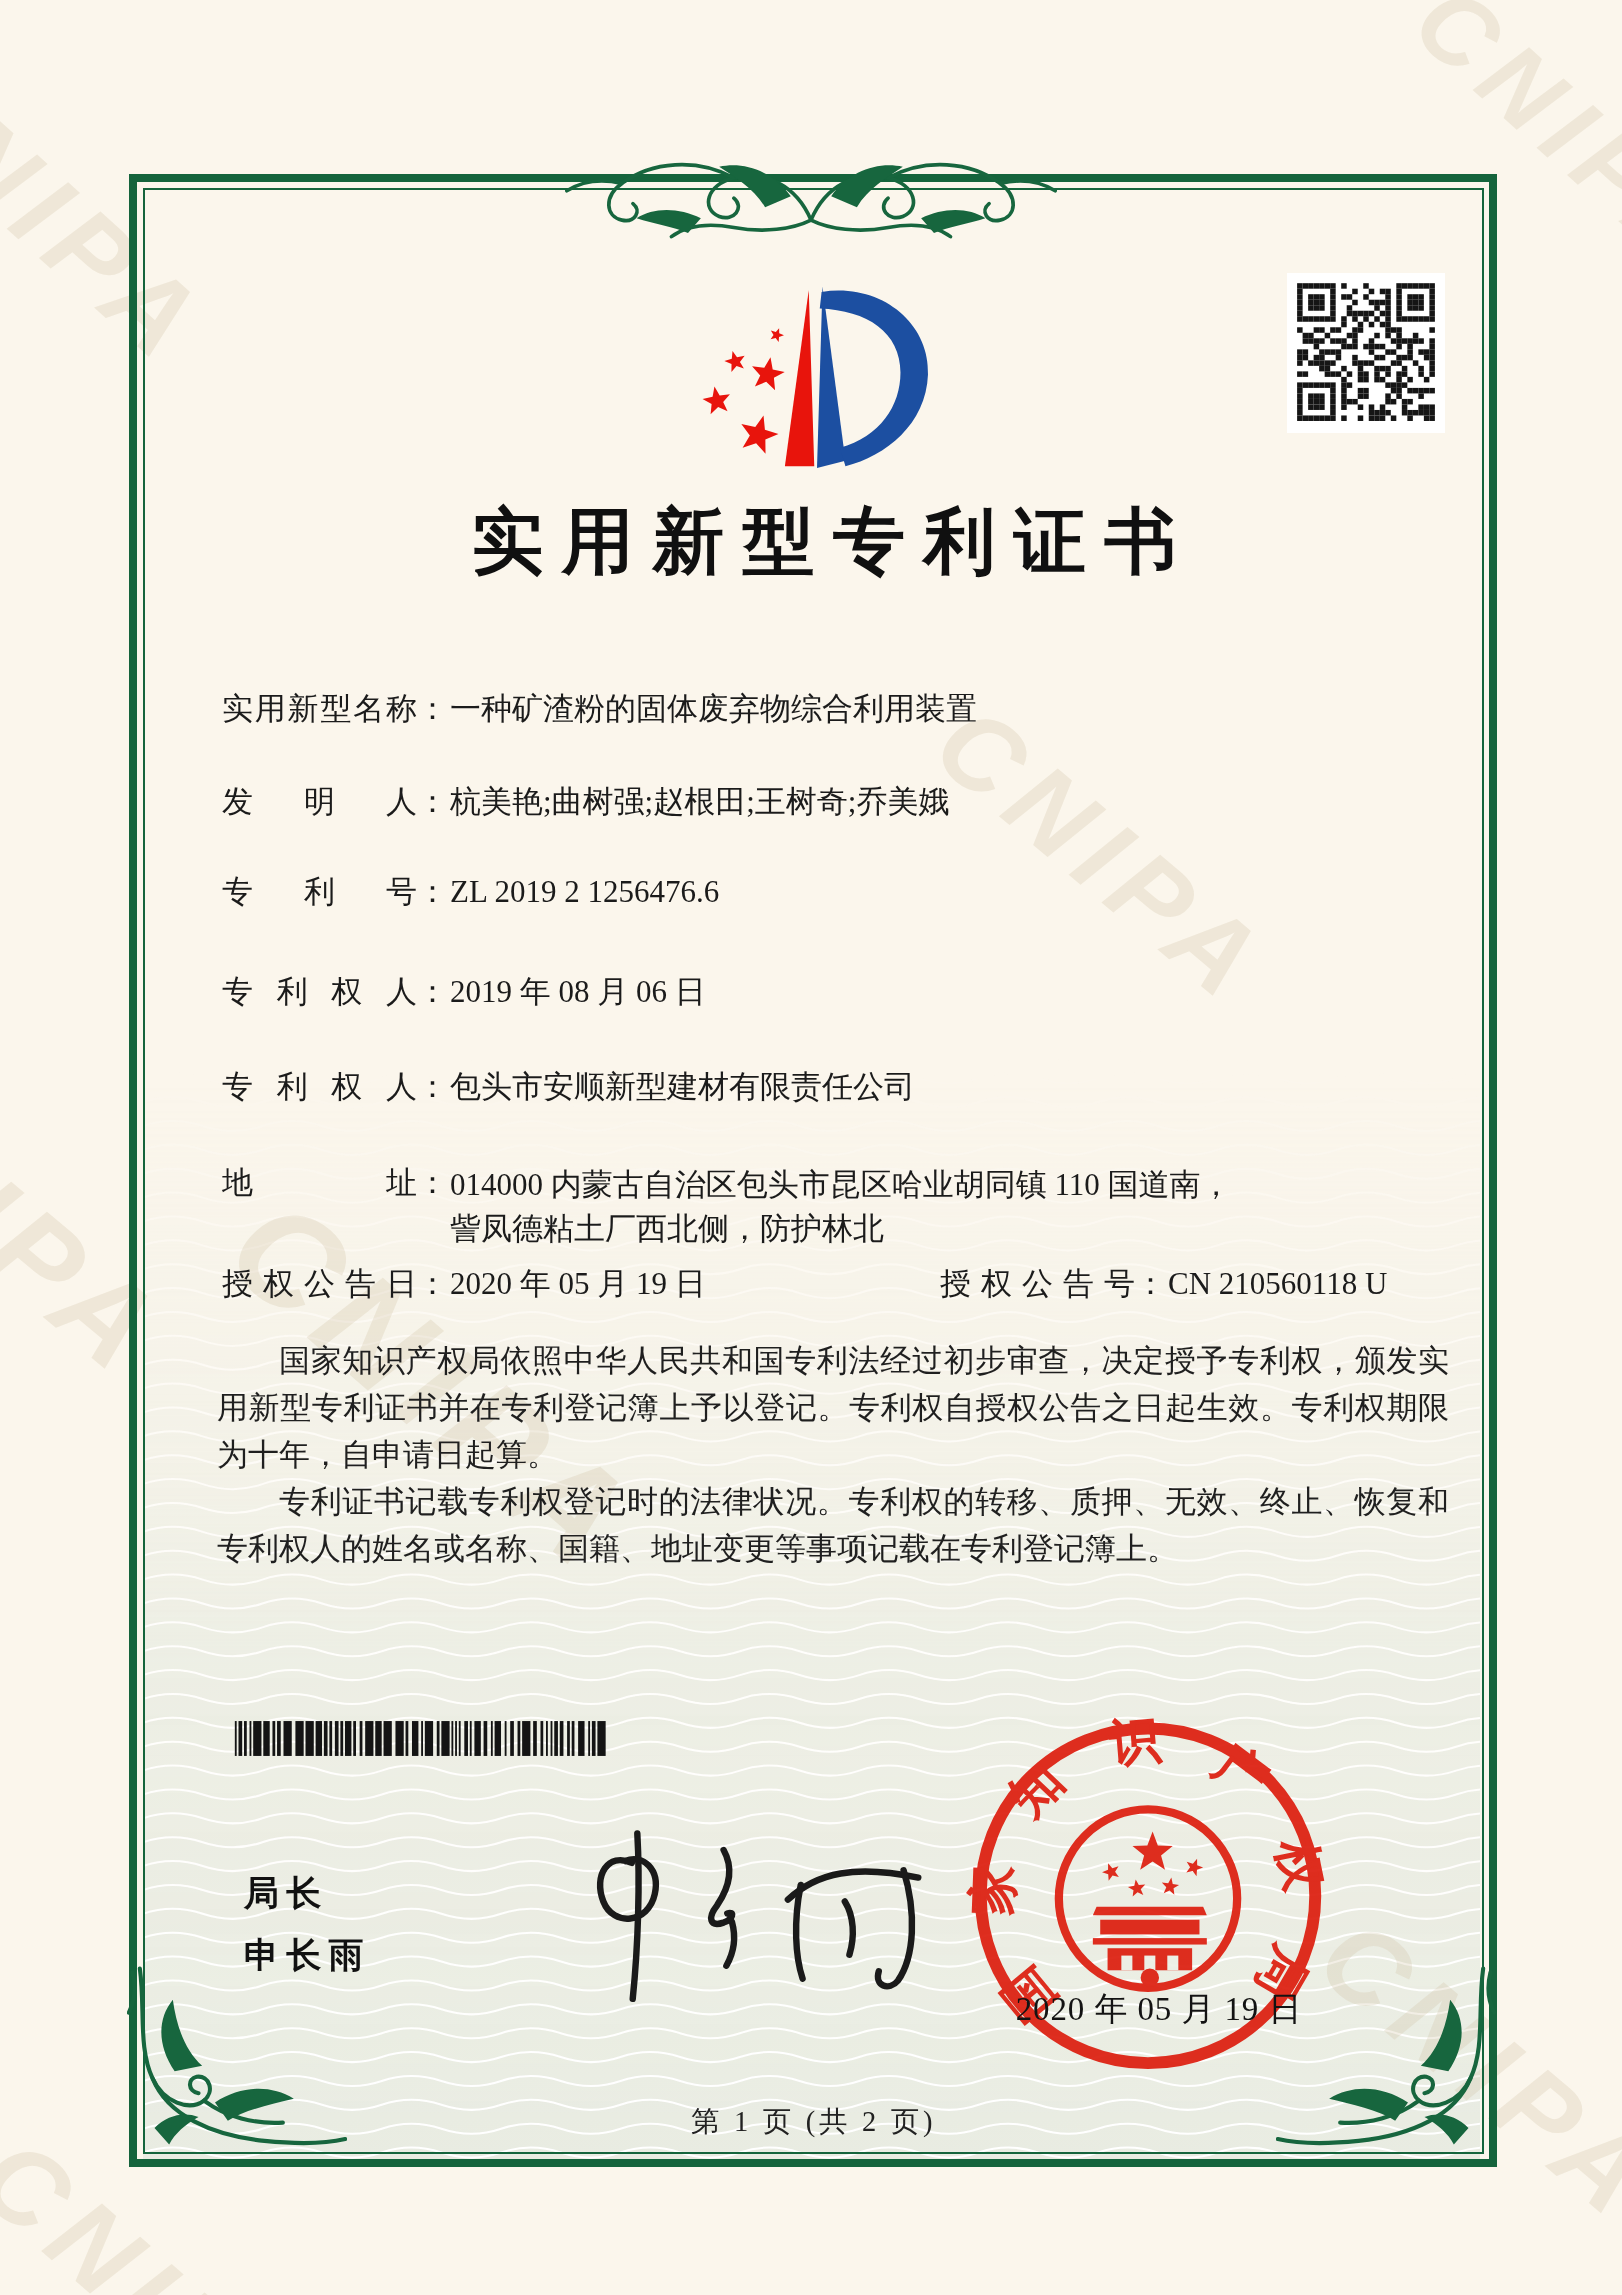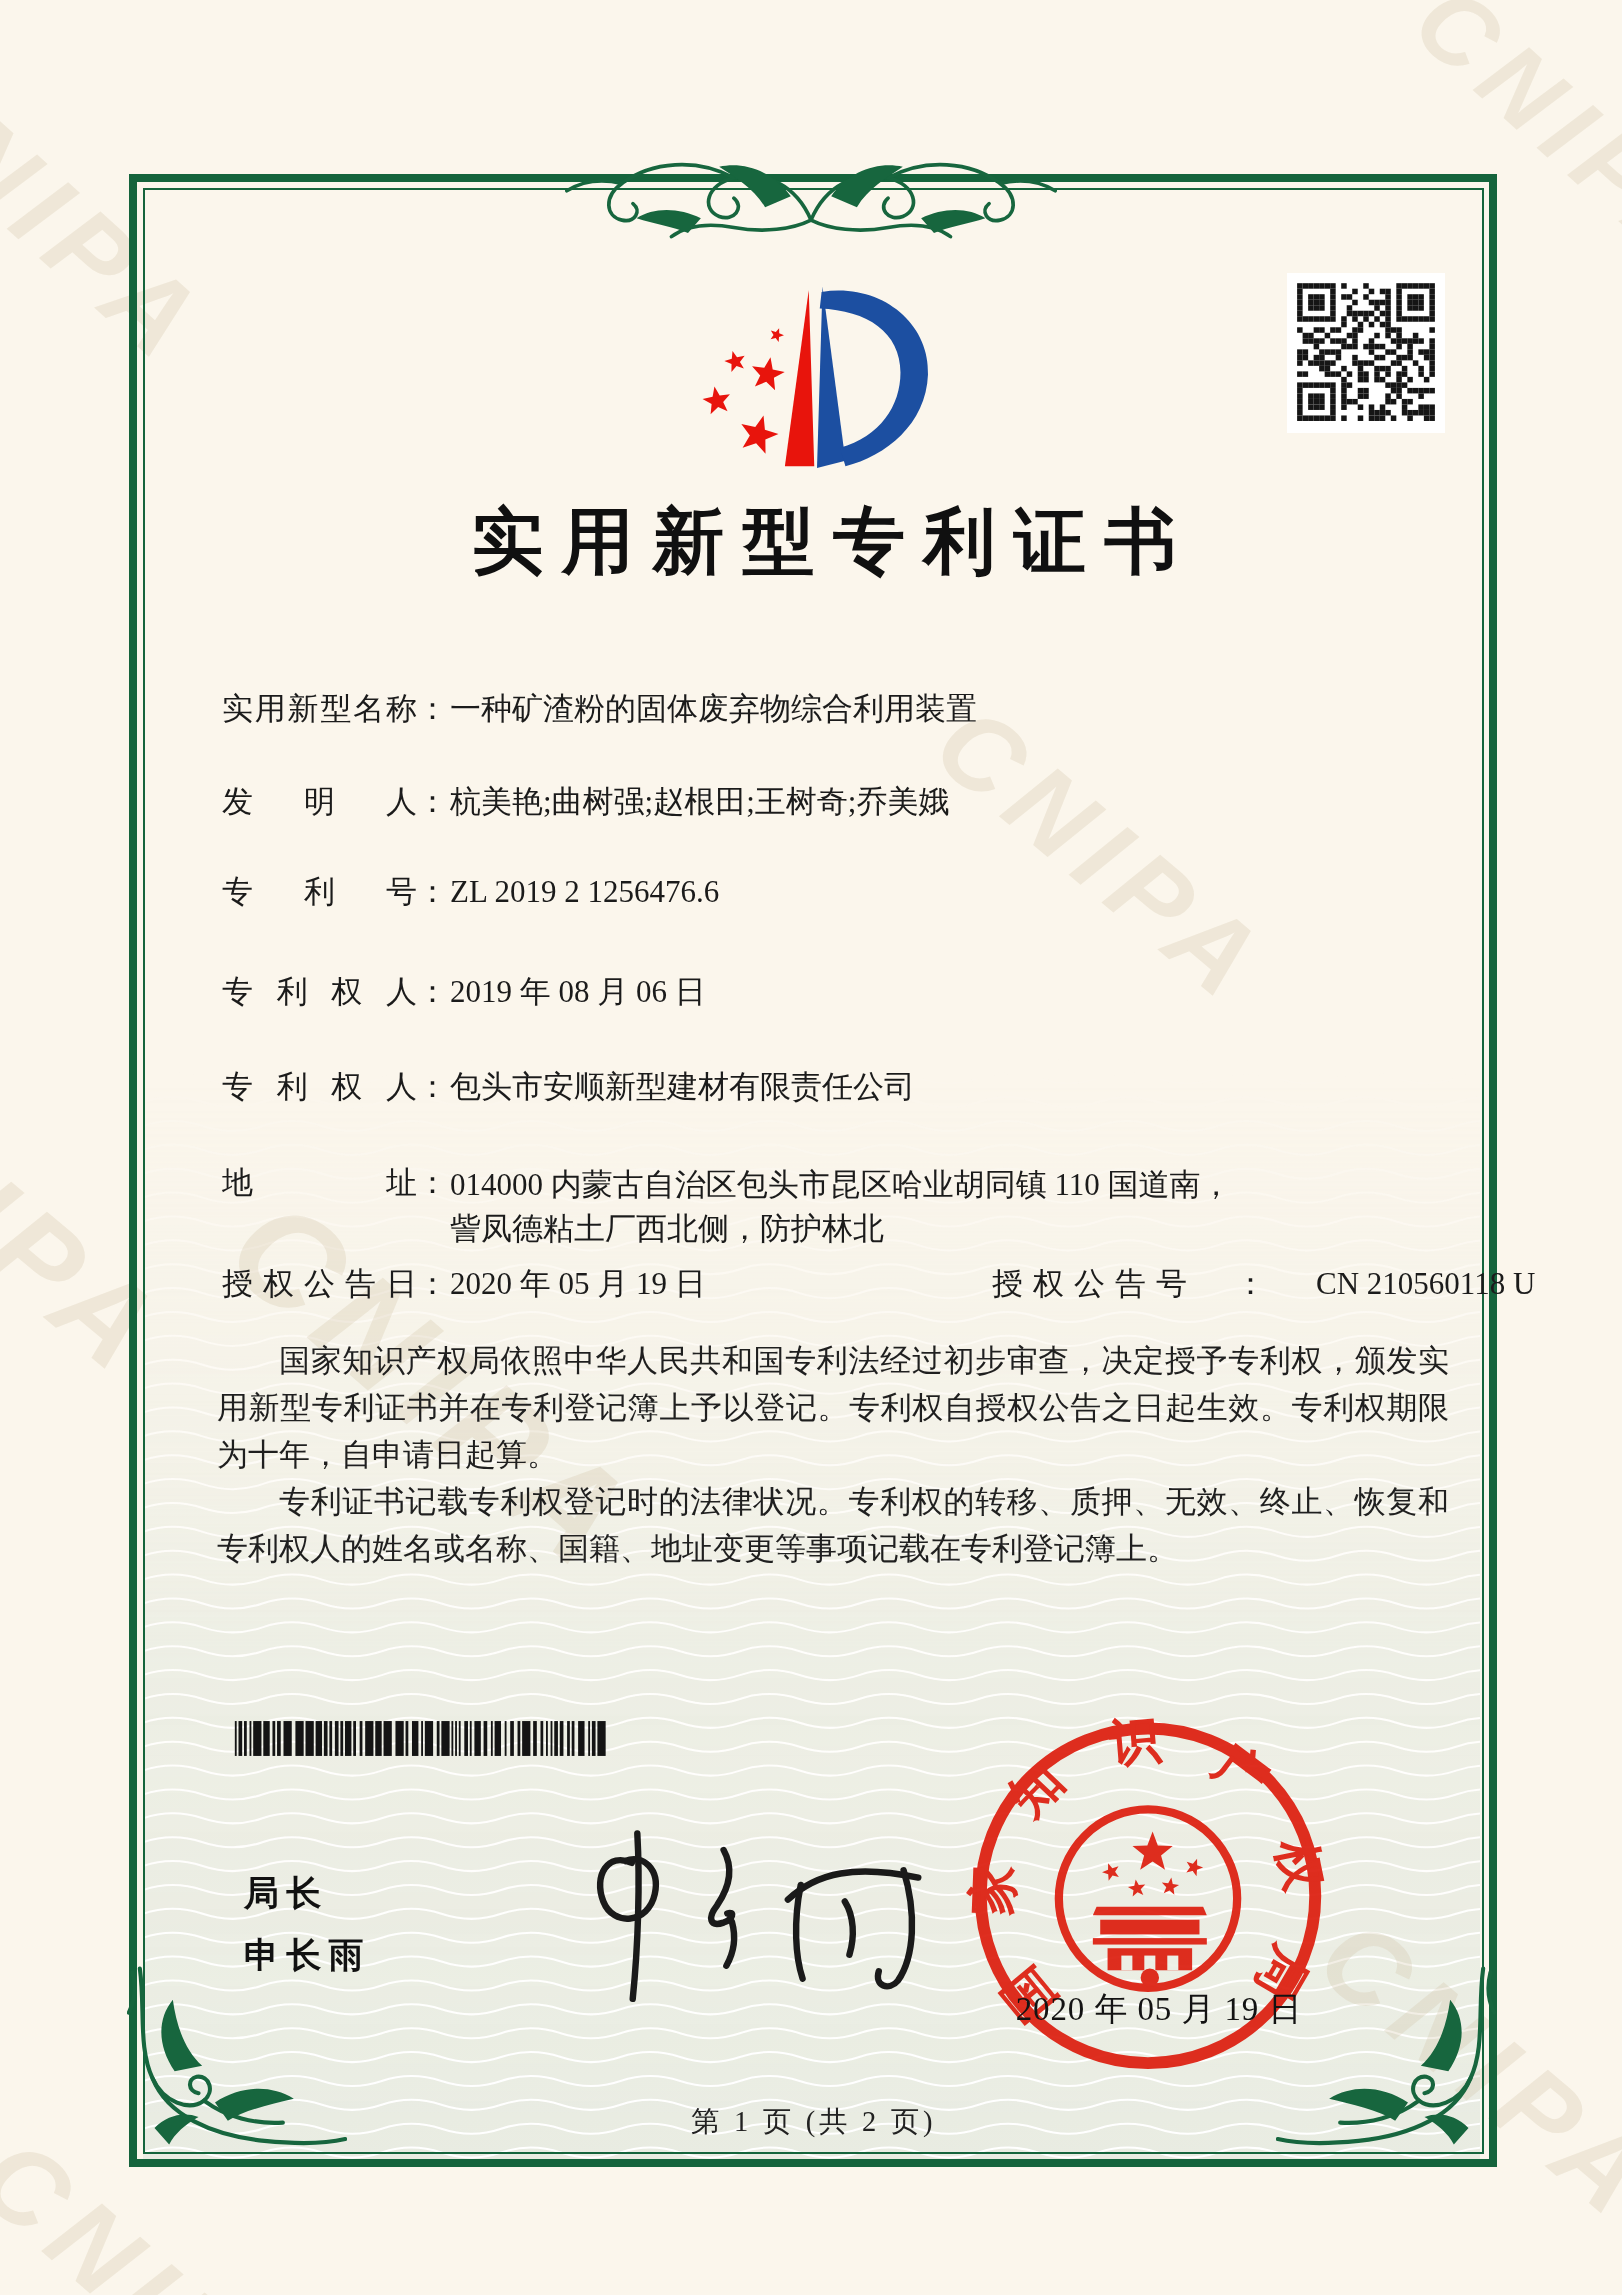--- a/index.html
+++ b/index.html
@@ -30,21 +30,21 @@
   .qr{position:absolute;left:1287px;top:273px;width:158px;height:160px;background:#fff;z-index:5;}
   .title{position:absolute;left:129px;top:494px;width:1368px;z-index:5;text-align:center;
          font-size:72px;font-weight:bold;letter-spacing:18.4px;color:#101010;padding-left:20px;}
 
   
   .row{position:absolute;left:222px;z-index:5;font-size:31px;display:flex;align-items:flex-start;line-height:40px;}
   .lbl{flex:none;width:195px;display:inline-block;text-align:justify;text-align-last:justify;}
   .colon{flex:none;width:33px;}
   .val{flex:none;white-space:nowrap;}
   .val.addr{white-space:normal;width:1019px;line-height:44px;}
-  .row.right{left:992px;gap:48px;}
+  .row.right{left:940px;}
 
   
   .legal{position:absolute;left:217px;top:1337px;width:1232px;z-index:5;}
   .legal p{margin:0;font-size:31px;line-height:47px;text-indent:62px;text-align:justify;
            text-justify:inter-ideograph;color:#1f1f1f;}
 
   
   .barcode{position:absolute;left:233px;top:1721px;width:380px;height:35px;z-index:5;}
   .signer{position:absolute;left:244px;z-index:5;font-family:"Liberation Sans","DejaVu Sans",sans-serif;
           font-weight:bold;font-size:35px;letter-spacing:7.3px;color:#111;}

